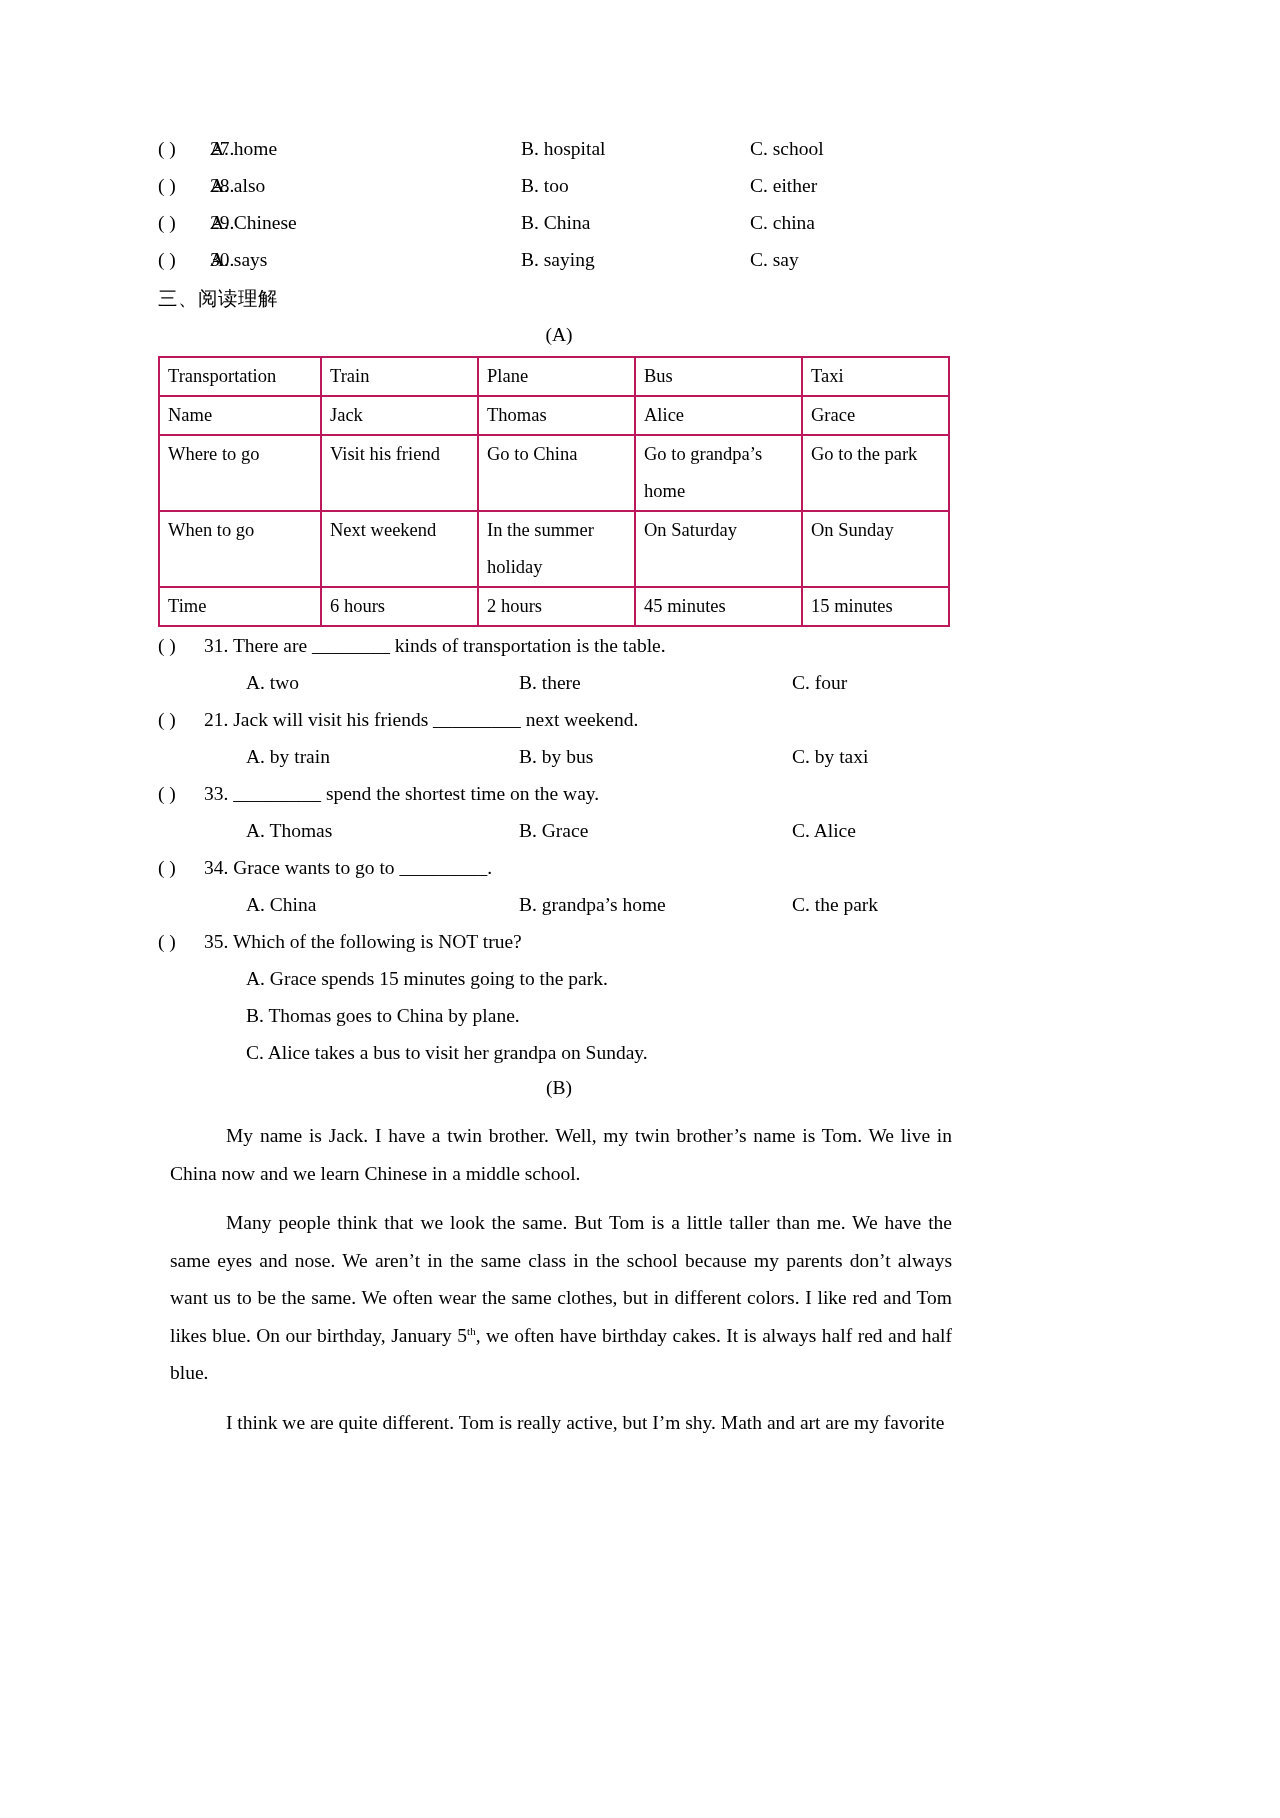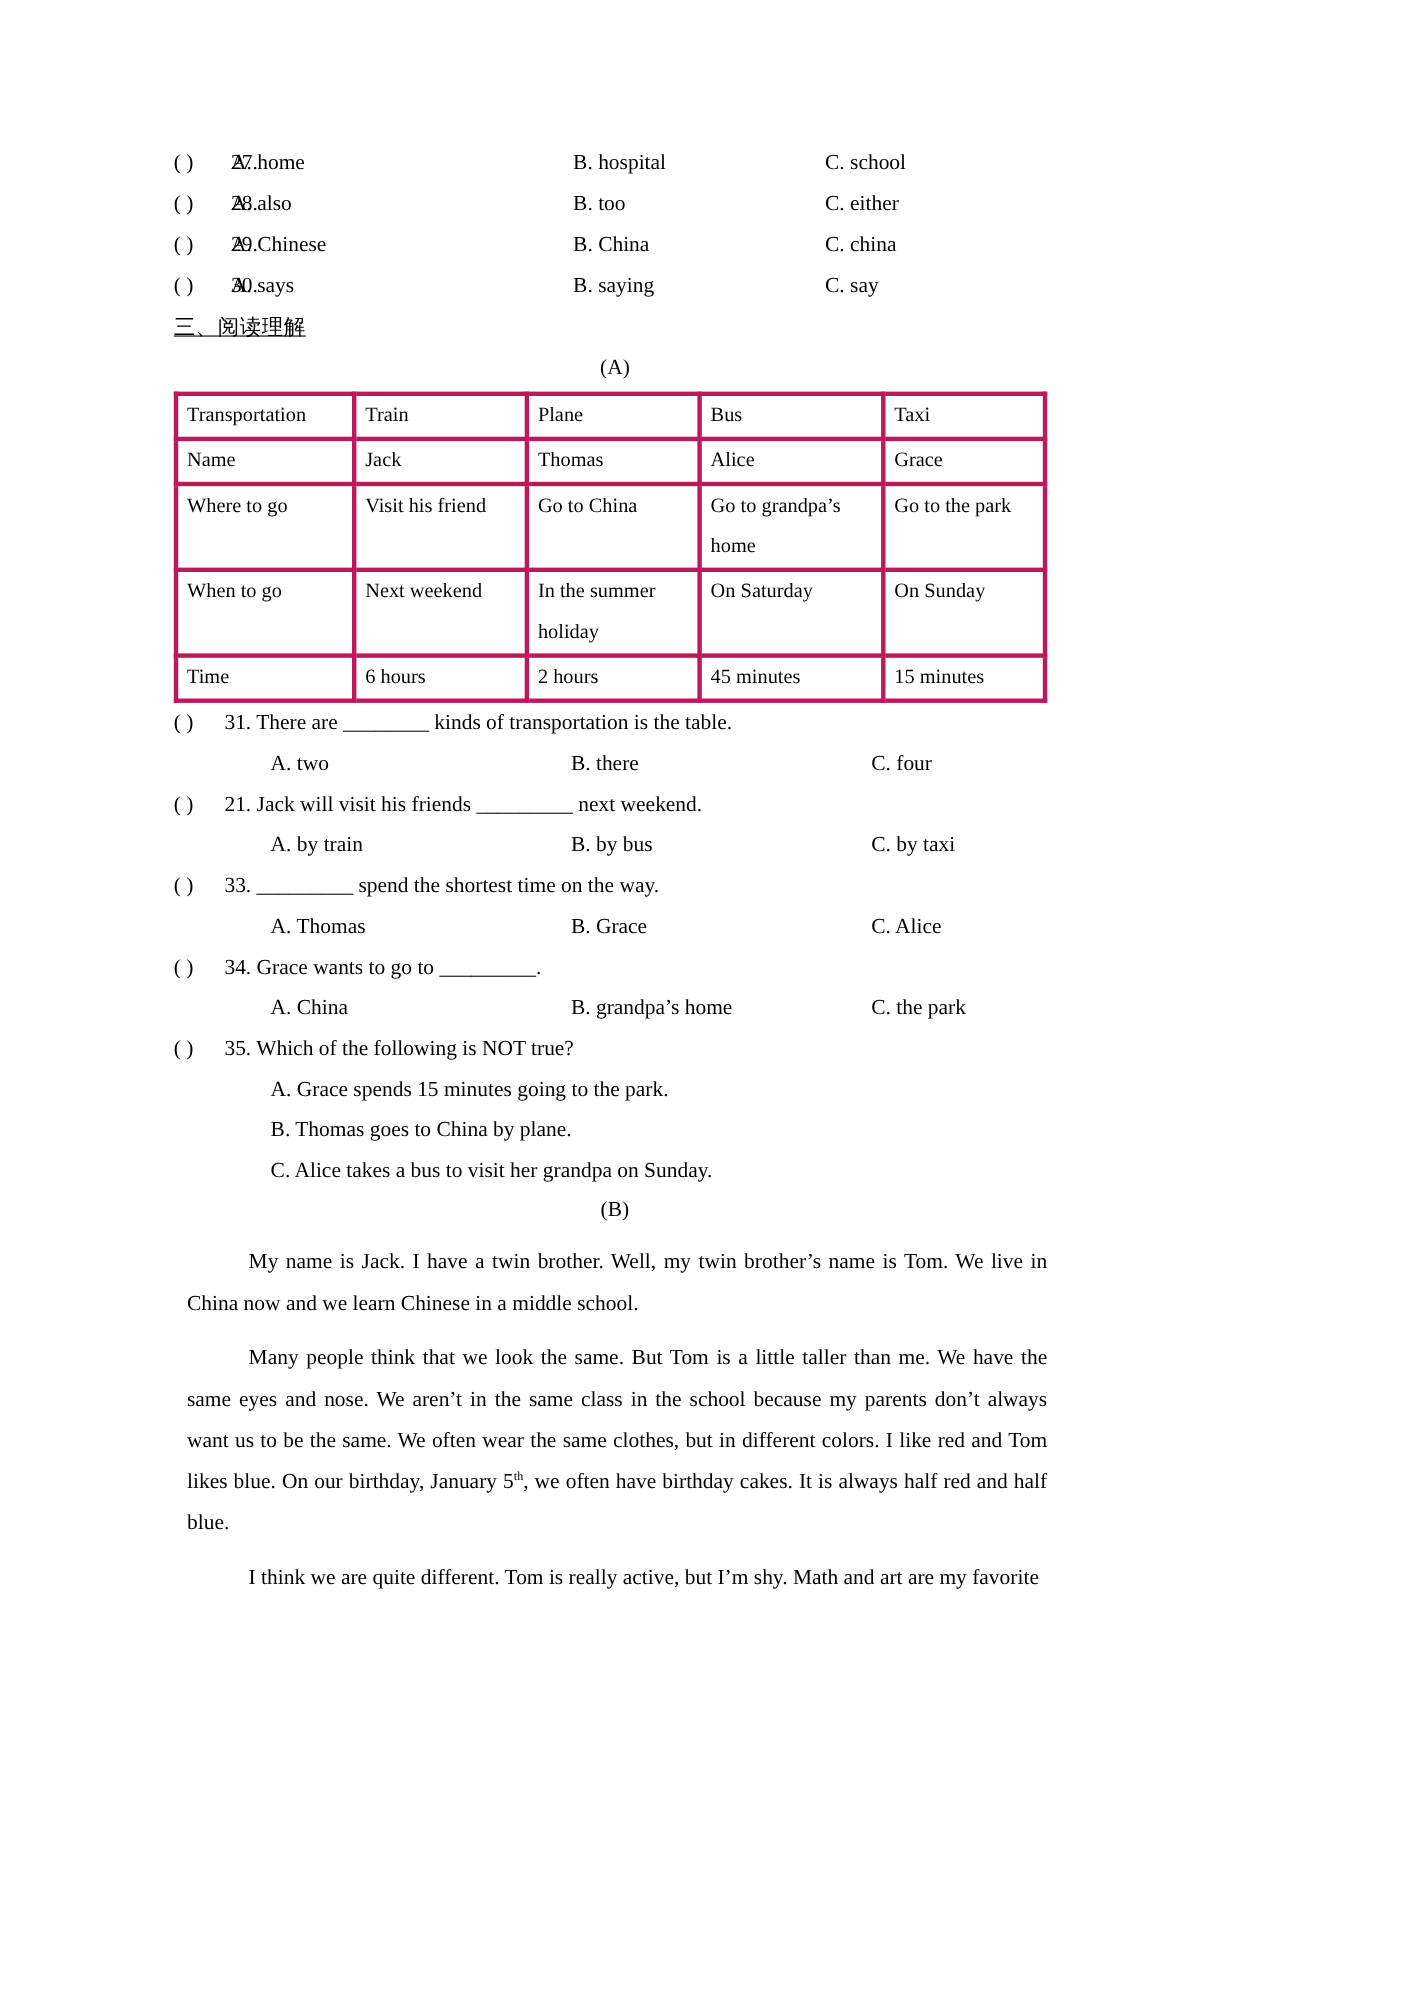--- a/index.html
+++ b/index.html
@@ -35,40 +35,39 @@
   .opt-a { position: absolute; left: 52px; }
   .opt-b { position: absolute; left: 363px; }
   .opt-c { position: absolute; left: 592px; }
 
   
   .section-heading {
     font-size: 19.5px;
     line-height: 38px;
     margin-top: 2px;
     letter-spacing: 0.5px;
-    text-decoration: underline;
   }
 
   
   .passage-label {
     text-align: center;
     font-size: 19.5px;
     line-height: 34px;
     padding-right: 170px;
   }
 
   
   table.info-table {
     border-collapse: collapse;
     width: 790px;
     margin-top: 4px;
     table-layout: fixed;
   }
   table.info-table td {
-    border: 4px solid #be185d;
+    border: 2px solid #be185d;
     font-size: 18.5px;
     line-height: 37px;
     padding: 0 0 0 8px;
     vertical-align: top;
     height: 37px;
     word-wrap: break-word;
   }
   table.info-table td.tall { height: 74px; }
   col.c0 { width: 162px; }
   col.c1 { width: 157px; }

